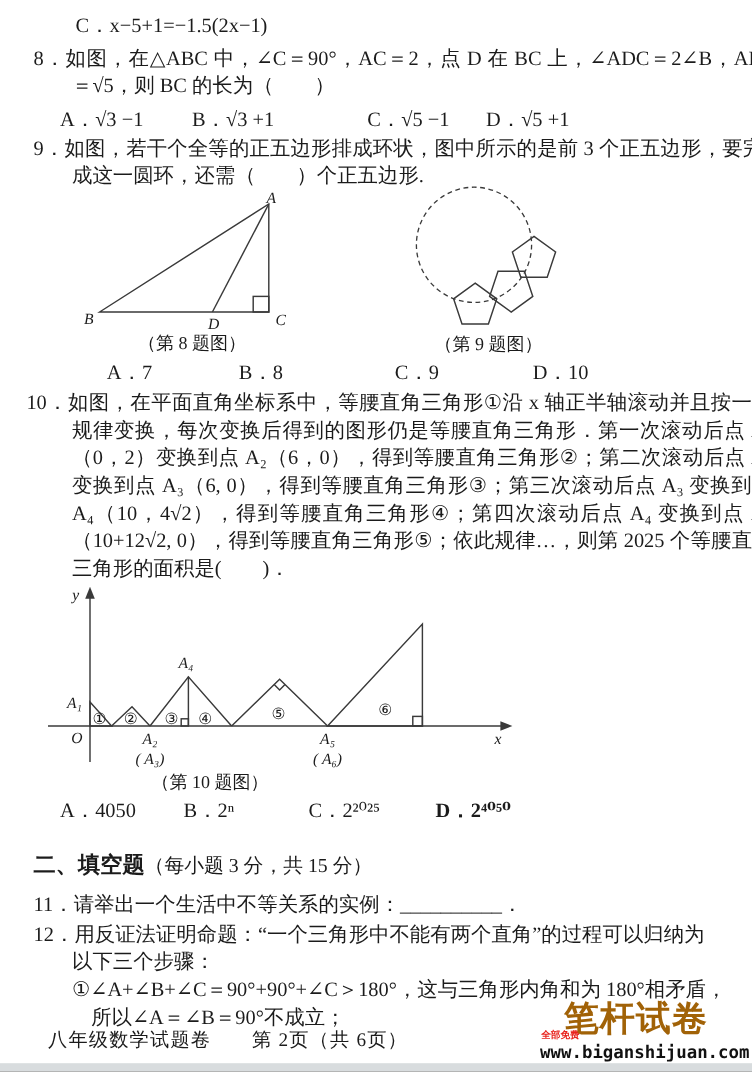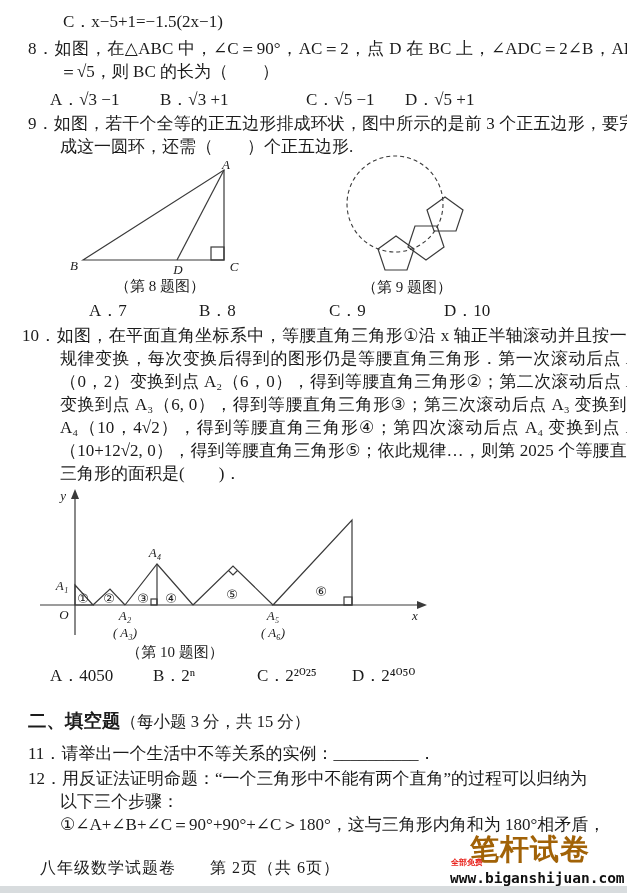--- a/index.html
+++ b/index.html
@@ -120,36 +120,37 @@
     <text class="fig-num" x="136" y="116" text-anchor="middle">④</text>
     <text class="fig-num" x="197" y="112" text-anchor="middle">⑤</text>
     <text class="fig-num" x="286" y="109" text-anchor="middle">⑥</text>
     <text class="fig-cap" x="140" y="170" text-anchor="middle">（第 10 题图）</text>
   </svg>
 
   <div class="optrow" style="left:50px;top:664px;width:560px;">
     <span style="left:0;">A．4050</span>
     <span style="left:103px;">B．2ⁿ</span>
     <span style="left:207px;">C．2²⁰²⁵</span>
-    <span style="left:302px;">D．2⁴⁰⁵⁰</span>
+    <span style="left:313px;font-weight:bold;">D．2⁴⁰⁵⁰</span>
   </div>
 
   <div class="abs" style="left:28px;top:710px;">
     <span class="sec-title">二、填空题</span><span class="sec-note">（每小题 3 分，共 15 分）</span>
   </div>
 
   <div class="qblock hang32" style="left:28px;top:742px;width:576px;">
     <span class="qnum">11．</span><span class="qtext">请举出一个生活中不等关系的实例：__________．</span>
   </div>
 
   <div class="qblock hang32" style="left:28px;top:767px;width:576px;">
     <span class="qnum">12．</span><span class="qtext">用反证法证明命题：“一个三角形中不能有两个直角”的过程可以归纳为</span>
   </div>
   <div class="abs" style="left:60px;top:790px;">以下三个步骤：</div>
   <div class="abs" style="left:60px;top:813px;white-space:nowrap;">①∠A+∠B+∠C＝90°+90°+∠C＞180°，这与三角形内角和为 180°相矛盾，</div>
+  <div class="abs" style="left:76px;top:836px;">所以∠A＝∠B＝90°不成立；</div>
 
   <div class="footer" style="left:40px;top:856px;width:520px;">八年级数学试题卷　　第 2页（共 6页）</div>
 
   <div class="wm-free" style="left:451px;top:858px;color:#e8221c;">全部免费</div>
   <div class="wm-brand" style="left:470px;top:834px;">笔杆试卷</div>
   <div class="wm-url" style="left:450px;top:867px;">www.biganshijuan.com</div>
 
   <div class="bottom-strip"></div>
 
 </div>

